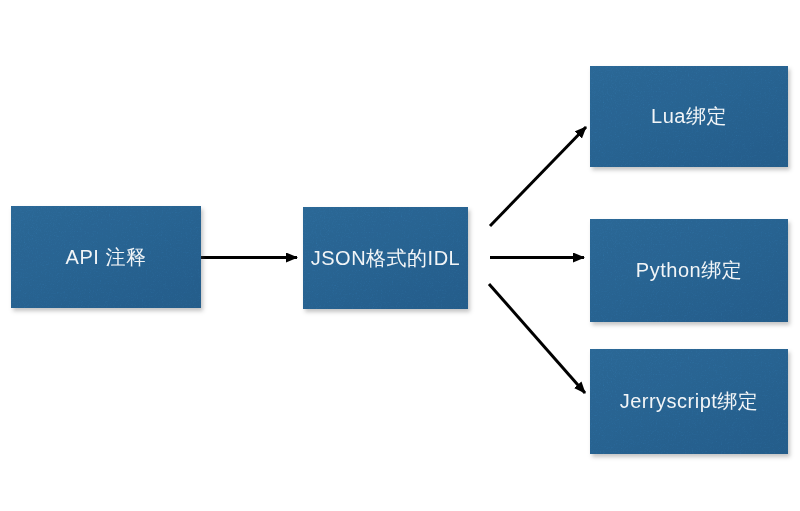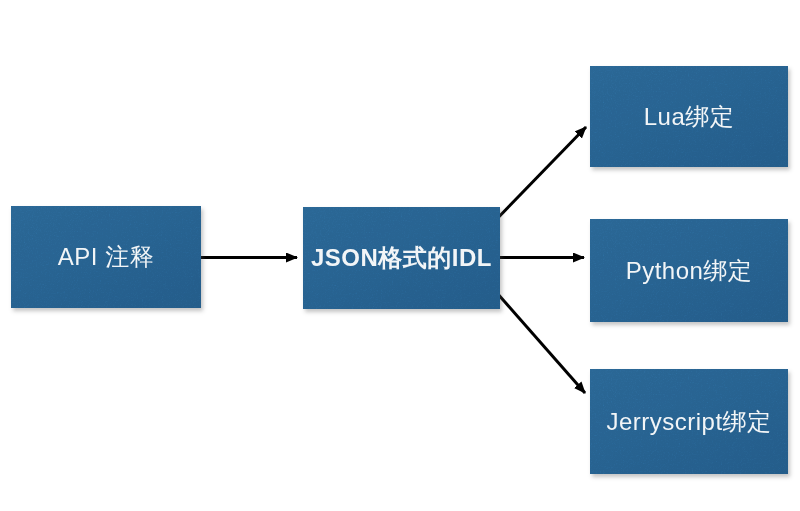--- a/index.html
+++ b/index.html
@@ -30,42 +30,42 @@
     fill: var(--arrow, #000000);
   }
   .node {
     position: absolute;
     display: flex;
     align-items: center;
     justify-content: center;
     background: linear-gradient(155deg, #337ab0 0%, var(--box-fill, #2e73a9) 55%, #2b6da2 100%);
     box-shadow: 2px 3px 4px rgba(90, 90, 90, 0.35);
     color: var(--box-text, #f2f5f7);
-    font-size: 24px;
+    font-size: 20px;
     font-weight: 300;
     letter-spacing: 0.5px;
     text-align: center;
   }
   .node .tex {
     position: absolute;
     left: 0; top: 0;
     width: 100%; height: 100%;
     opacity: 0.14;
     pointer-events: none;
   }
   .node .label {
     position: relative;
     z-index: 1;
     white-space: nowrap;
   }
   .node-api         { left: 11px;  top: 206px; width: 190px; height: 102px; }
-  .node-idl         { left: 303px; top: 207px; width: 197px; height: 102px; font-weight: bold; }
+  .node-idl         { left: 303px; top: 207px; width: 165px; height: 102px; }
   .node-lua         { left: 590px; top: 66px;  width: 198px; height: 101px; }
   .node-python      { left: 590px; top: 219px; width: 198px; height: 103px; }
-  .node-jerryscript { left: 590px; top: 349px; width: 198px; height: 105px; margin-top: 20px; }
+  .node-jerryscript { left: 590px; top: 349px; width: 198px; height: 105px; }
 </style>
 </head>
 <body>
 
 <div class="canvas">
 
   <svg class="arrows" viewBox="0 0 800 511" aria-hidden="true">
     <defs>
       <marker id="head" markerUnits="userSpaceOnUse" markerWidth="14" markerHeight="12" refX="11" refY="5" orient="auto">
         <path class="arrowhead-path" d="M0,0 L12,5 L0,10 Z"></path>

